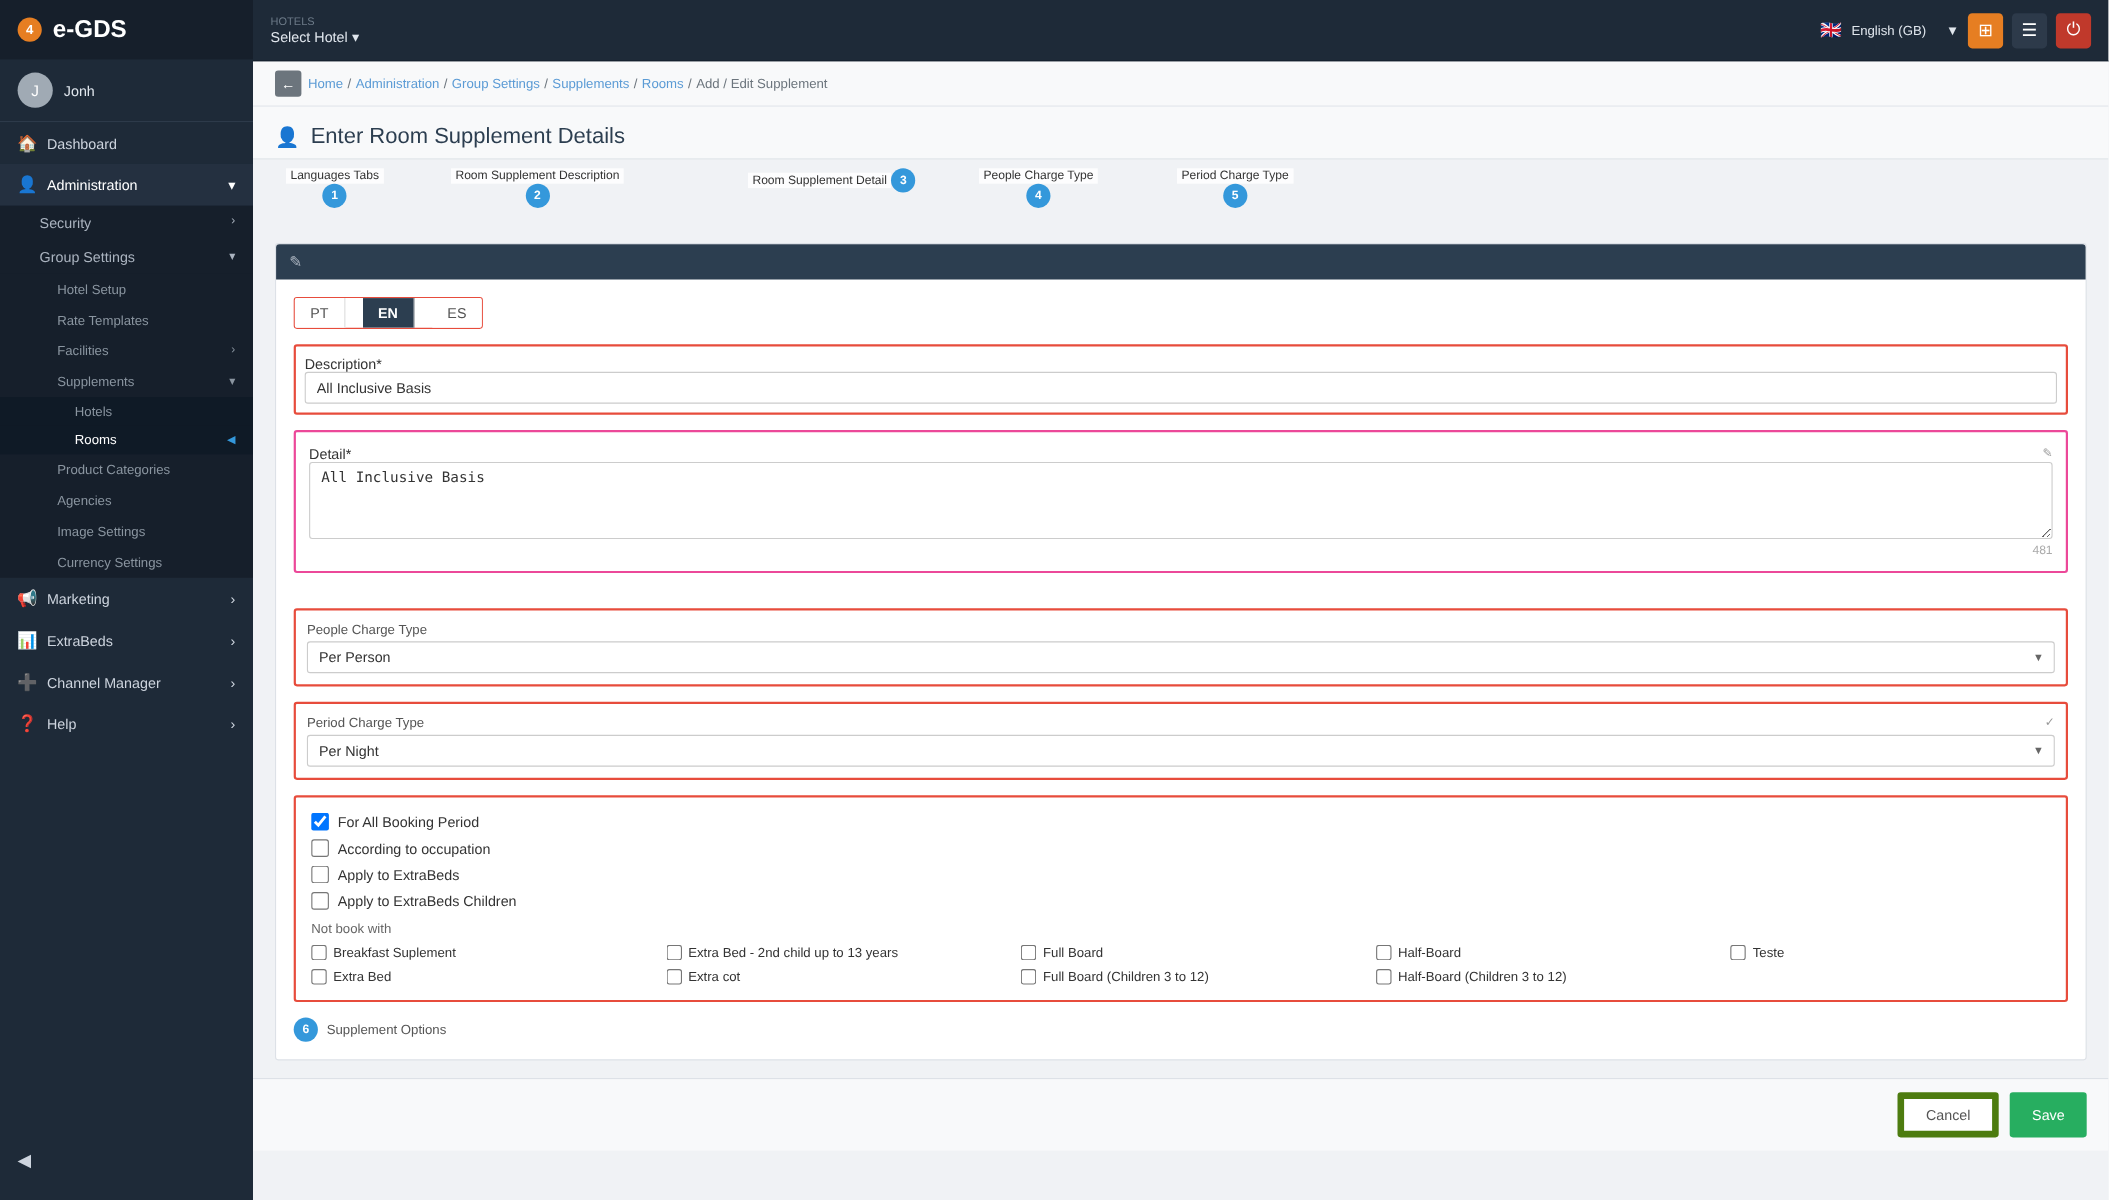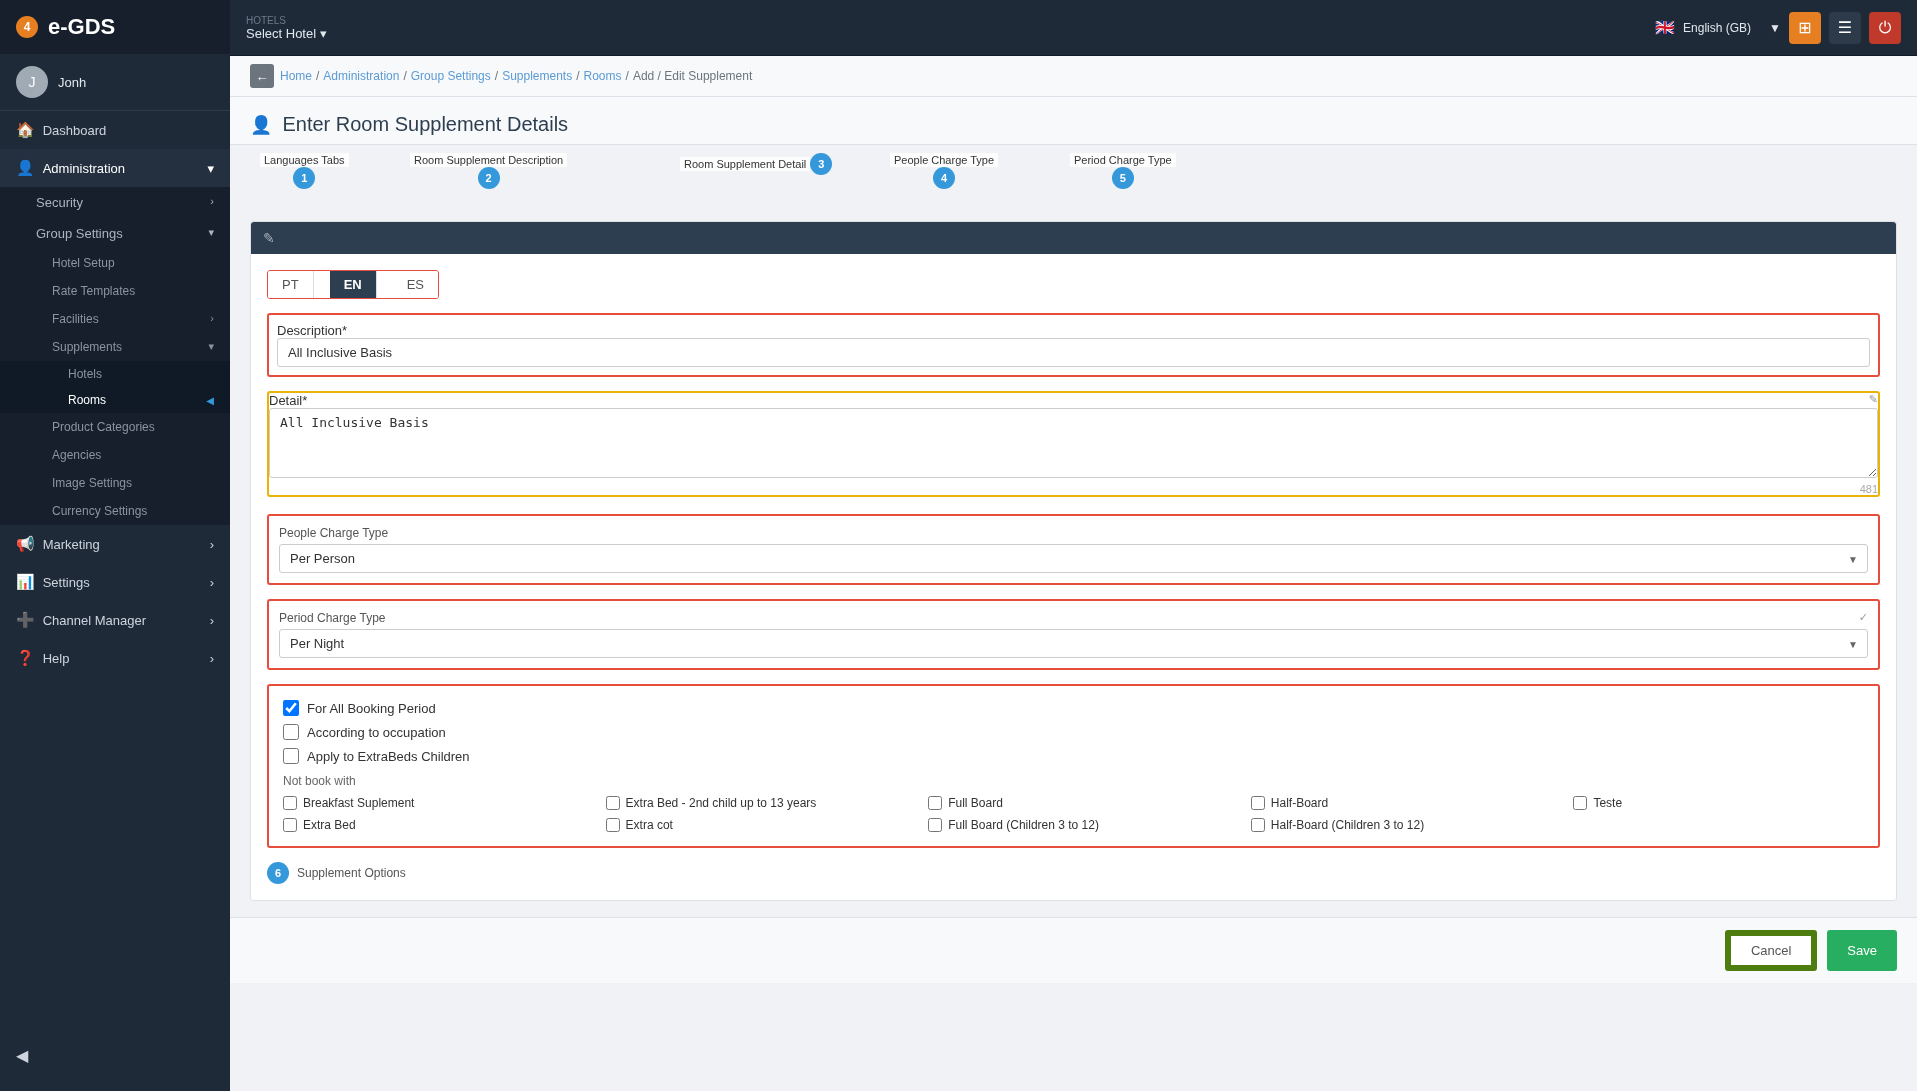--- a/index.html
+++ b/index.html
@@ -79,21 +79,21 @@
     .checkbox-grid-item label { font-size: 12px; color: #333; cursor: pointer; }
 
     
     .form-bottom { display: flex; justify-content: flex-end; gap: 10px; padding: 12px 20px; background: #f8f9fa; border-top: 1px solid #dde1e7; }
     .btn { padding: 7px 20px; border-radius: 3px; border: none; cursor: pointer; font-size: 13px; }
     .btn-cancel { background: #fff; border: 6px solid #4d7c0f; color: #555; }
     .btn-save { background: #27ae60; color: #fff; }
 
     
     .desc-outlined { border: 2px solid #e74c3c; border-radius: 3px; padding: 8px; margin-bottom: 14px; }
-    .detail-outlined { border: 2px solid #eab308; border-radius: 3px; padding: 0; margin-bottom: 17px; }
+    .detail-outlined { border: 2px solid #ec4899; border-radius: 3px; padding: 12px; margin-bottom: 32px; }
   </style>
 </head>
 <body>
 
 <div class="sidebar">
   <div class="sidebar-logo">
     <span style="background:#e67e22;color:#fff;border-radius:50%;width:22px;height:22px;font-size:12px;display:inline-flex;align-items:center;justify-content:center;">4</span>
     <span>e-GDS</span>
   </div>
   <div class="sidebar-user">
@@ -151,21 +151,21 @@
     <div class="item-left">
       <span class="icon-char">📢</span>
       <span>Marketing</span>
     </div>
     <span>›</span>
   </div>
 
   <div class="sidebar-item">
     <div class="item-left">
       <span class="icon-char">📊</span>
-      <span>Settings</span>
+      <span>ExtraBeds</span>
     </div>
     <span>›</span>
   </div>
 
   <div class="sidebar-item">
     <div class="item-left">
       <span class="icon-char">➕</span>
       <span>Channel Manager</span>
     </div>
     <span>›</span>
@@ -325,20 +325,24 @@
             <div class="checkbox-row">
               <input type="checkbox" id="chk-all-booking" checked="" style="">
               <label for="chk-all-booking">For All Booking Period</label>
             </div>
 
             <div class="checkbox-row">
               <input type="checkbox" id="chk-occupation" style="">
               <label for="chk-occupation">According to occupation</label>
             </div>
 
+            <div class="checkbox-row">
+              <input type="checkbox" id="chk-extrabeds" style="">
+              <label for="chk-extrabeds">Apply to ExtraBeds</label>
+            </div>
 
             <div class="checkbox-row">
               <input type="checkbox" id="chk-extrabeds-children" style="">
               <label for="chk-extrabeds-children">Apply to ExtraBeds Children</label>
             </div>
 
             <div class="not-book-label">Not book with</div>
 
             <div class="checkbox-grid">
               <div class="checkbox-grid-item">

